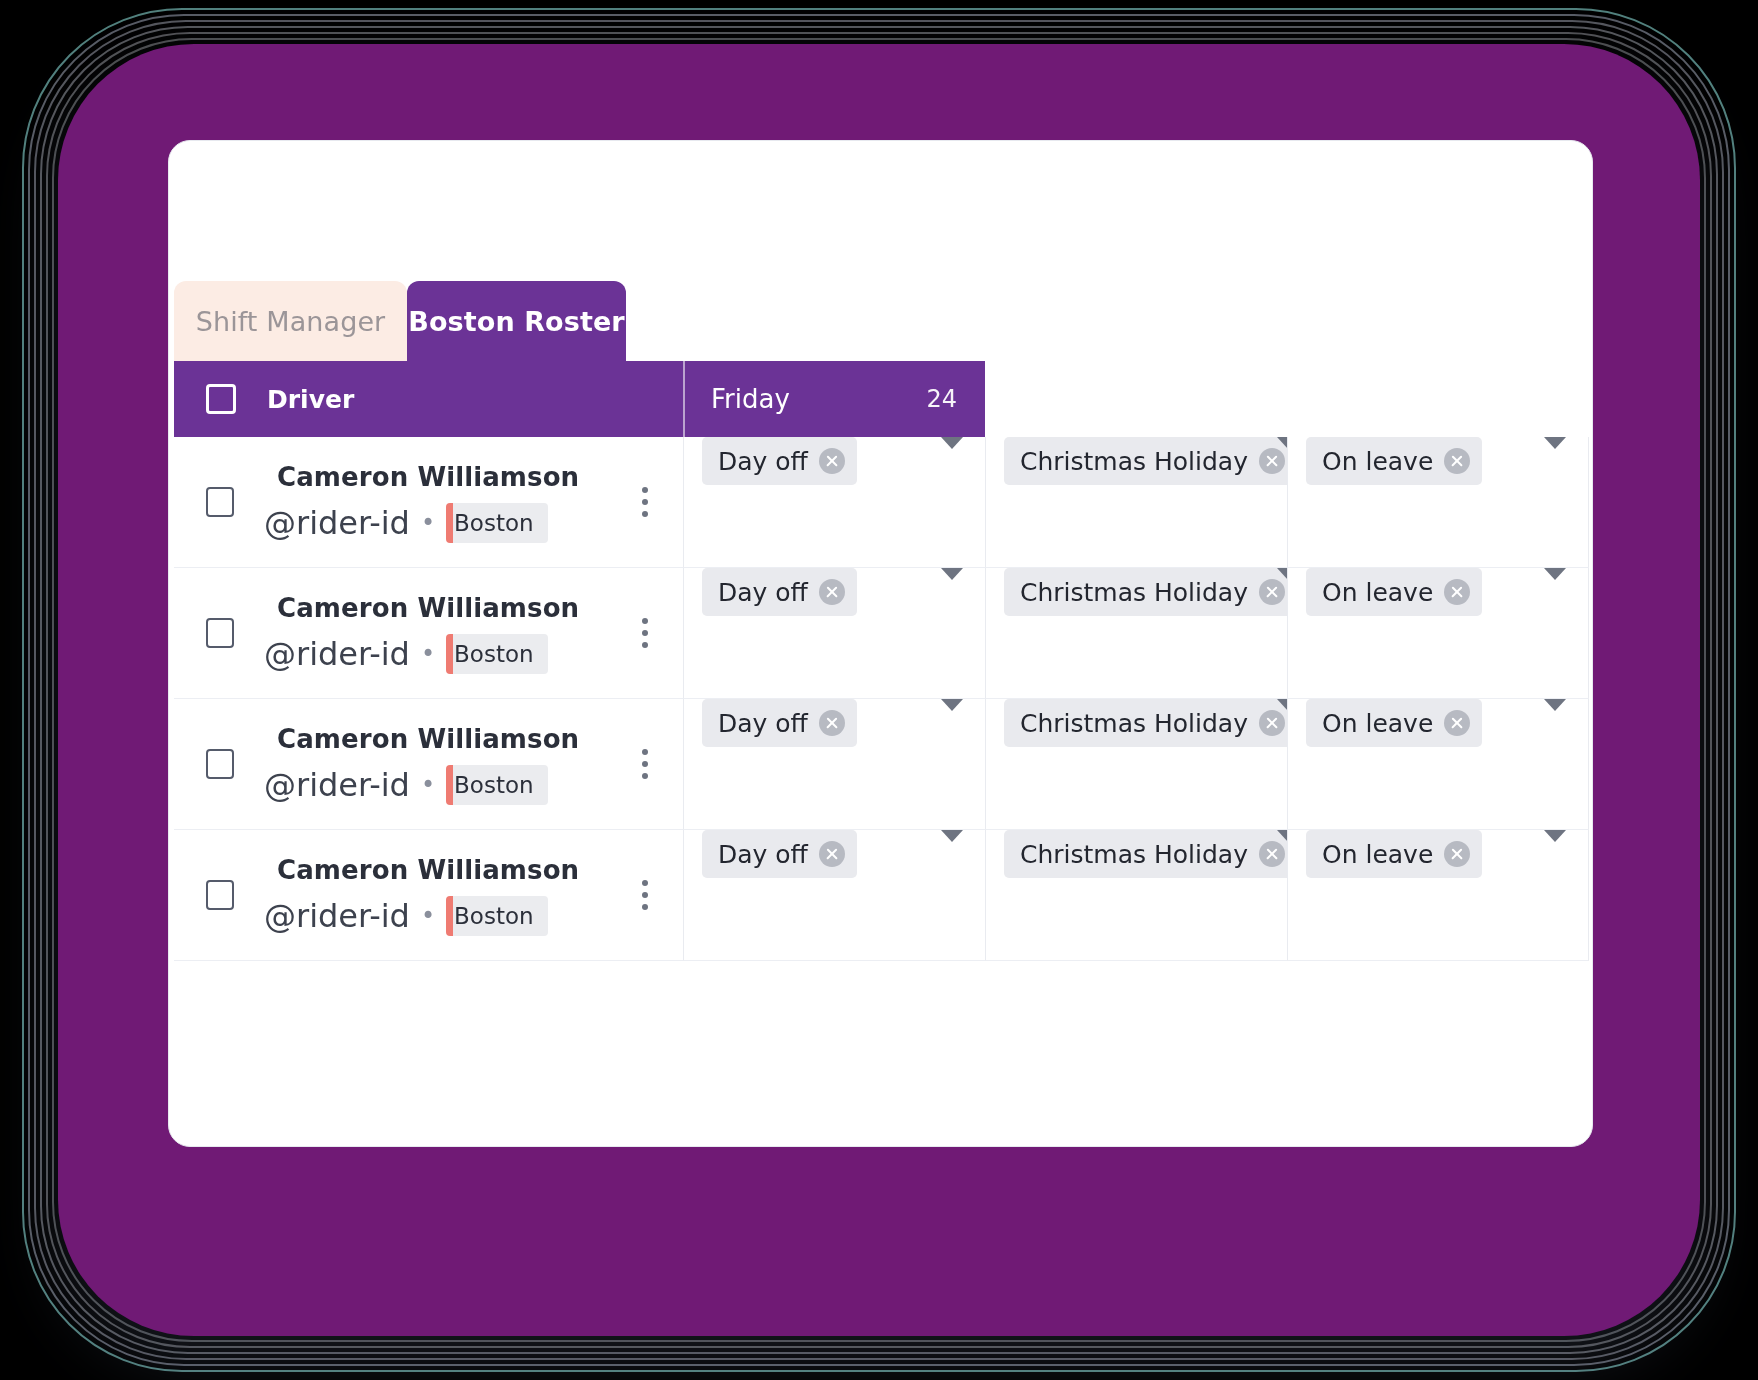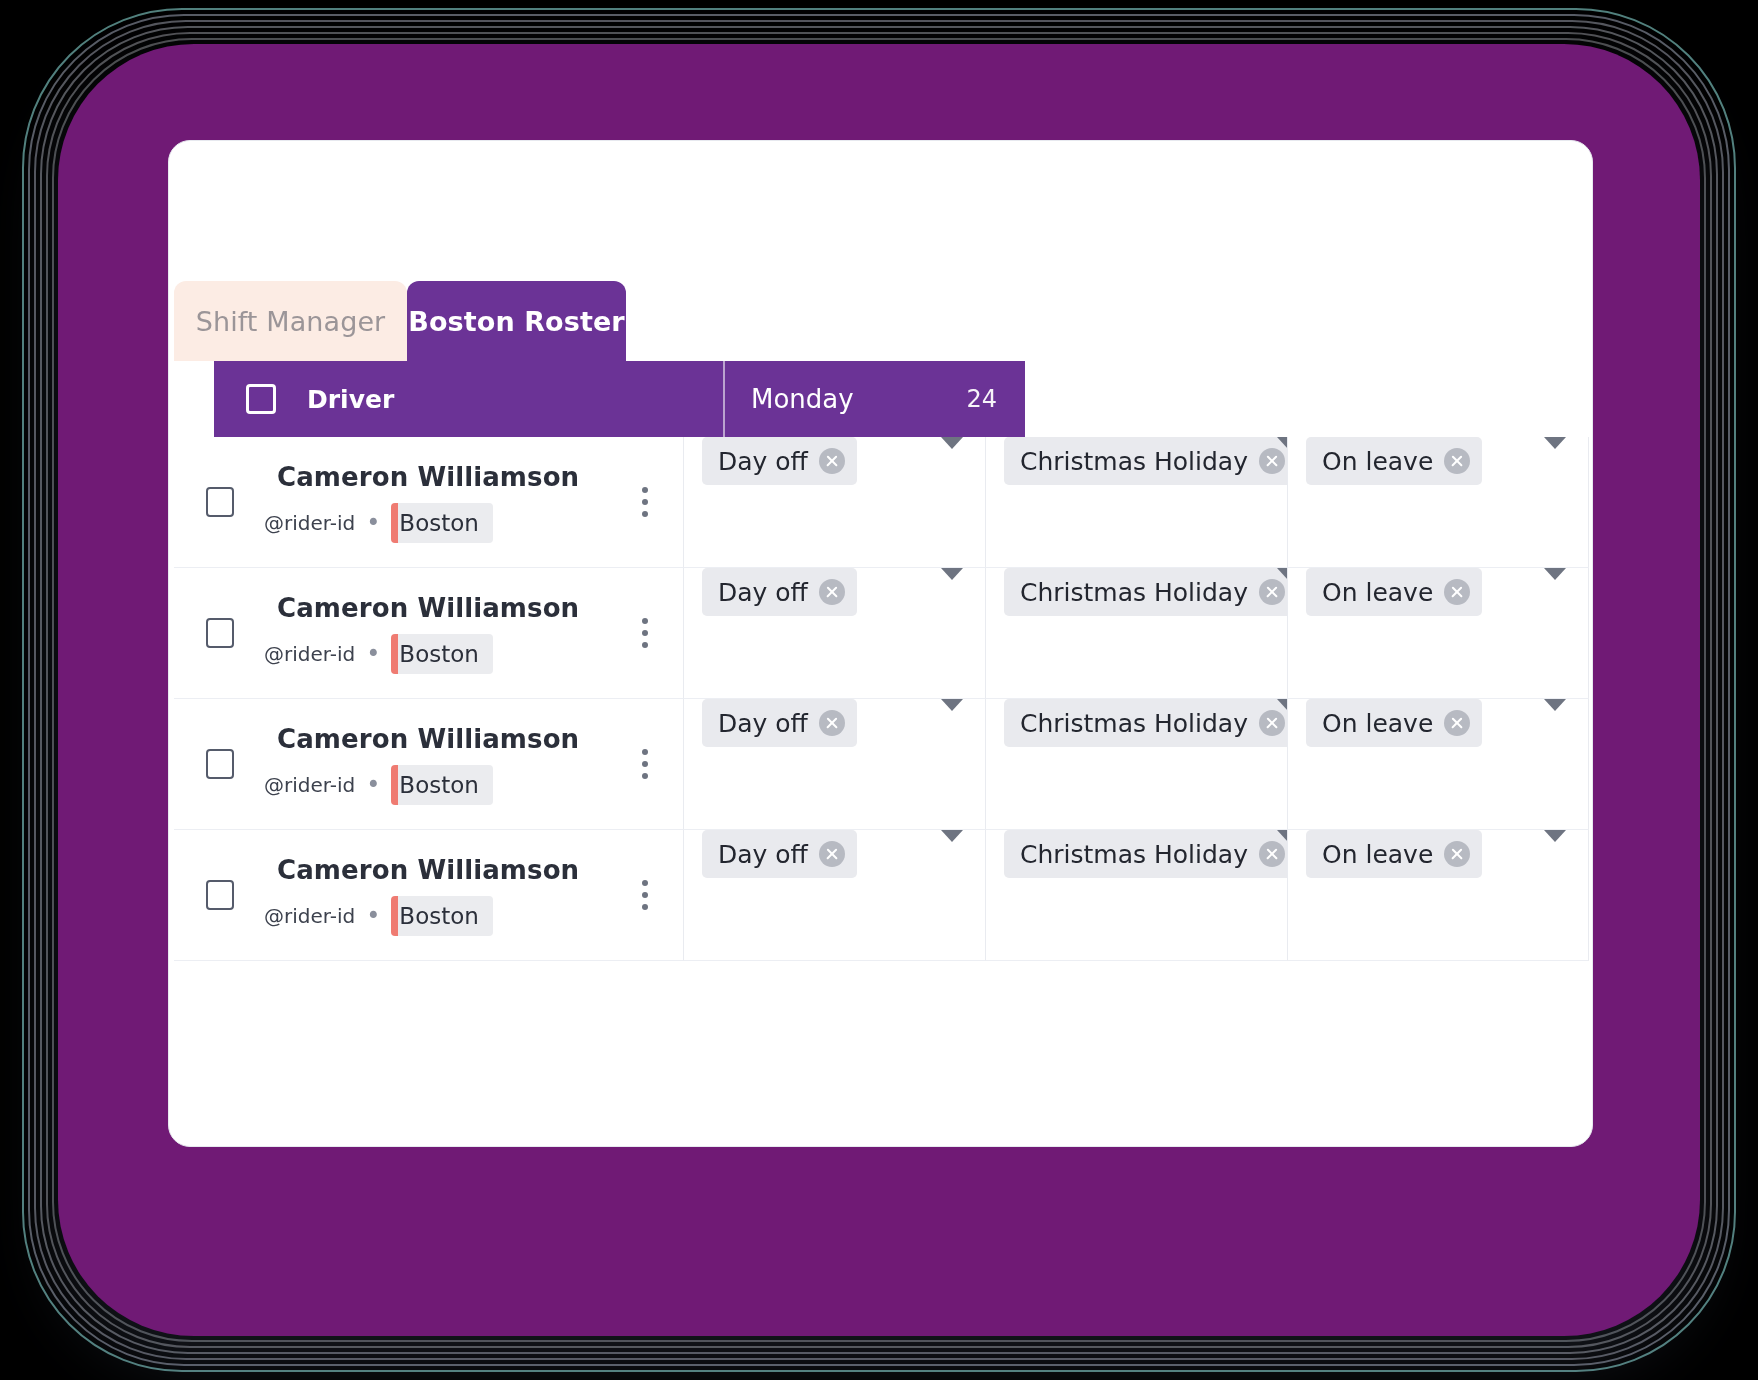--- a/index.html
+++ b/index.html
@@ -93,21 +93,20 @@
   .table {
     position: absolute;
     left: 5px;
     top: 220px;
     width: 1415px;
   }
 
   .thead {
     display: flex;
     height: 76px;
-    margin-left: 40px;
   }
   .th {
     background: #6b3396;
     color: #ffffff;
     display: flex;
     align-items: center;
     position: relative;
   }
   .th-driver {
     width: 509px;
@@ -187,21 +186,21 @@
     color: #2b2f3a;
     letter-spacing: 0.1px;
     margin-left: 13px;
   }
   .driver-sub {
     display: flex;
     align-items: center;
     gap: 11px;
   }
   .rider-id {
-    font-size: 20px;
+    font-size: 32px;
     color: #3d424e;
   }
   .dot-sep {
     font-size: 24px;
     color: #8a8f9c;
     line-height: 1;
   }
   .city-badge {
     display: inline-flex;
     align-items: center;
@@ -323,21 +322,21 @@
       <div class="table">
 
         <div class="thead">
 
           <div class="th th-driver">
             <div class="hdr-checkbox"></div>
             <span class="th-label">Driver</span>
           </div>
 
           <div class="th th-day">
-            <span class="day-name">Monday</span>
+            <span class="day-name">Friday</span>
             <span class="day-num">24</span>
           </div>
 
 
 
         </div>
 
         <div class="tbody">
 
           <div class="trow">

